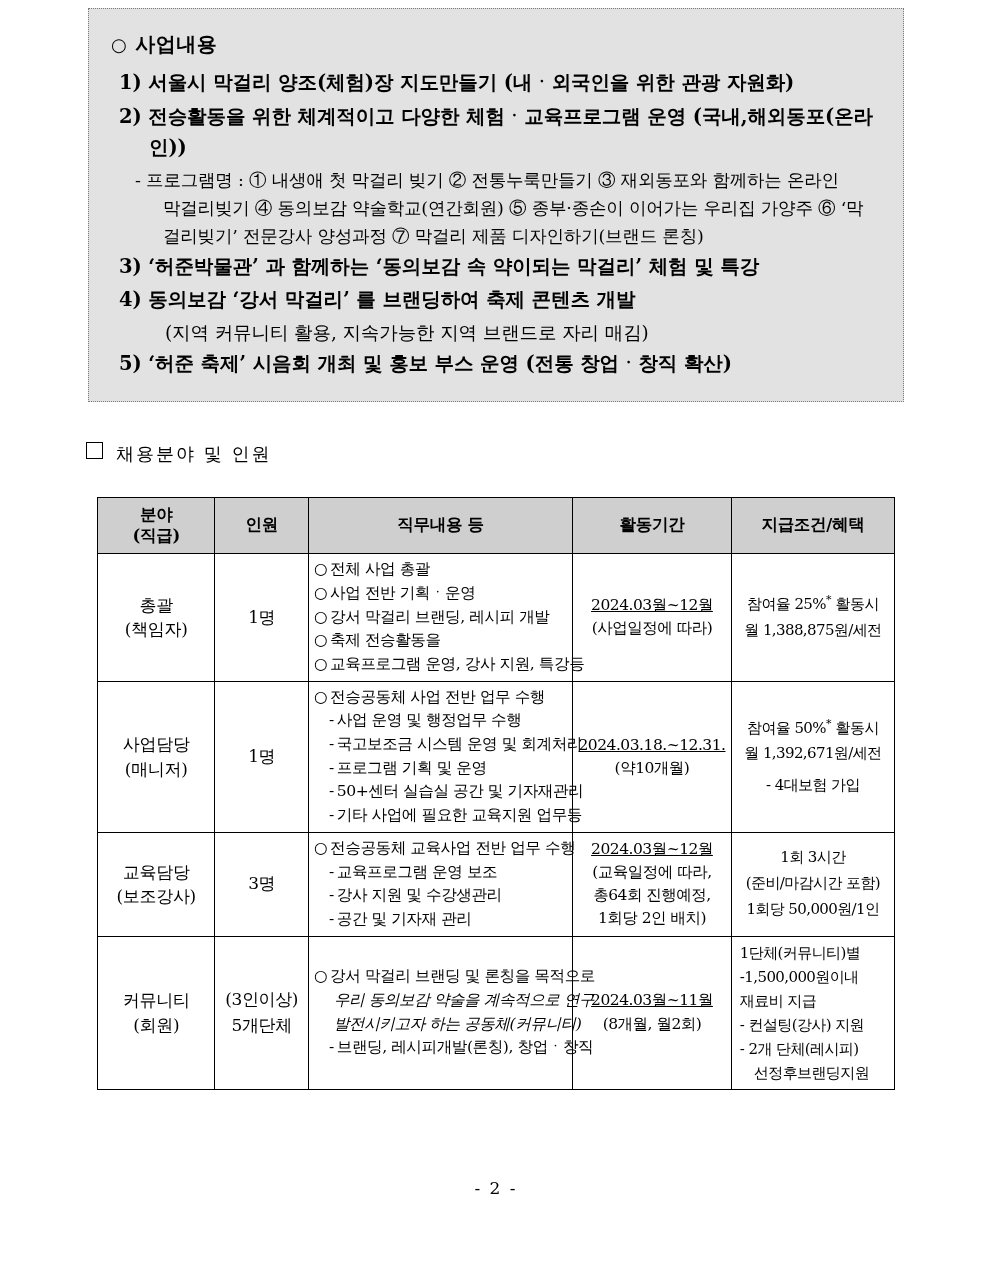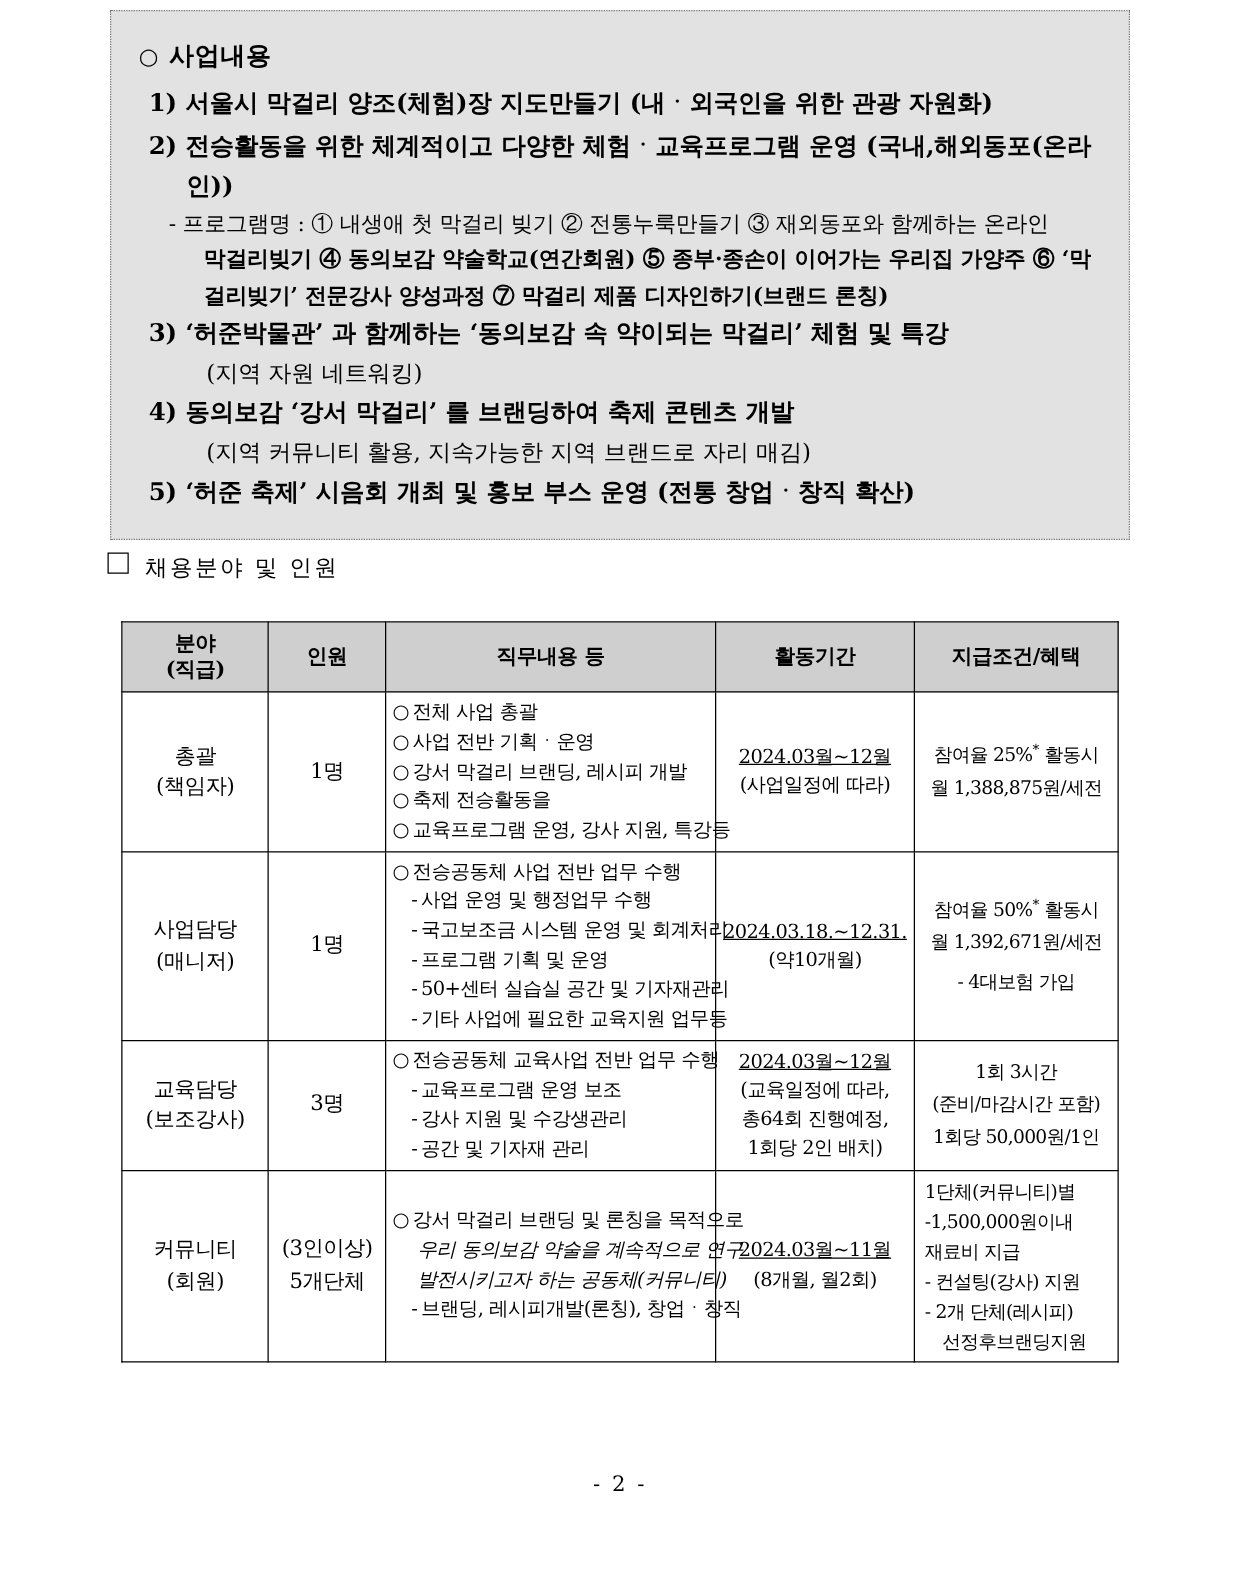--- a/index.html
+++ b/index.html
@@ -62,21 +62,20 @@
     font-weight: normal;
     line-height: 1.62;
     margin: 0;
     padding-left: 60px;
     text-indent: -28px;
     letter-spacing: -0.2px;
   }
   .cb-sub.cont {
     text-indent: 0;
     padding-left: 60px;
-    font-weight: bold;
   }
   .cb-paren {
     font-size: 18.5px;
     font-weight: normal;
     line-height: 1.6;
     margin: 0;
     padding-left: 62px;
     letter-spacing: -0.1px;
   }
 
@@ -222,21 +221,20 @@
       <span>전승활동을 위한 체계적이고 다양한 체험ㆍ교육프로그램 운영 (국내,해외동포(온라인))</span>
     </p>
     <p class="cb-sub">- 프로그램명 : ① 내생애 첫 막걸리 빚기 ② 전통누룩만들기 ③ 재외동포와 함께하는 온라인</p>
     <p class="cb-sub cont">막걸리빚기 ④ 동의보감 약술학교(연간회원) ⑤ 종부·종손이 이어가는 우리집 가양주 ⑥ ‘막</p>
     <p class="cb-sub cont">걸리빚기’ 전문강사 양성과정 ⑦ 막걸리 제품 디자인하기(브랜드 론칭)</p>
 
     <p class="cb-item">
       <span>3)</span>
       <span>‘허준박물관’ 과 함께하는 ‘동의보감 속 약이되는 막걸리’ 체험 및 특강</span>
     </p>
-    <p class="cb-paren">(지역 자원 네트워킹)</p>
 
     <p class="cb-item">
       <span>4)</span>
       <span>동의보감 ‘강서 막걸리’ 를 브랜딩하여 축제 콘텐츠 개발</span>
     </p>
     <p class="cb-paren">(지역 커뮤니티 활용, 지속가능한 지역 브랜드로 자리 매김)</p>
 
     <p class="cb-item">
       <span>5)</span>
       <span>‘허준 축제’ 시음회 개최 및 홍보 부스 운영 (전통 창업ㆍ창직 확산)</span>

